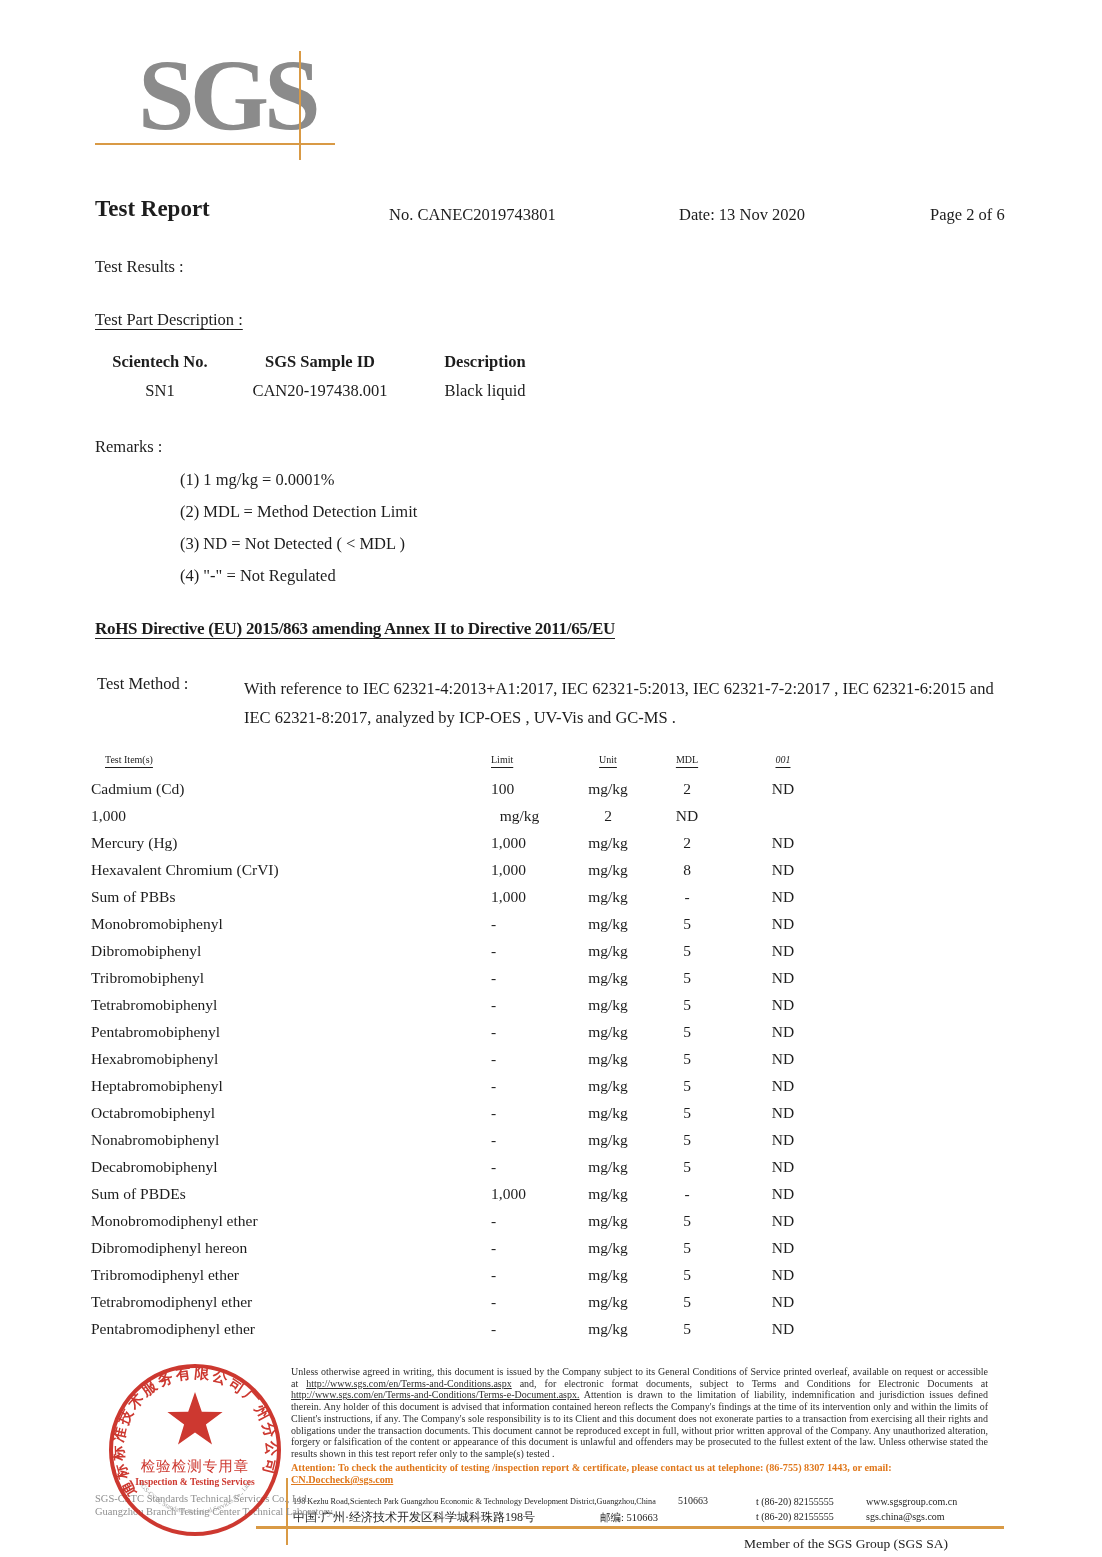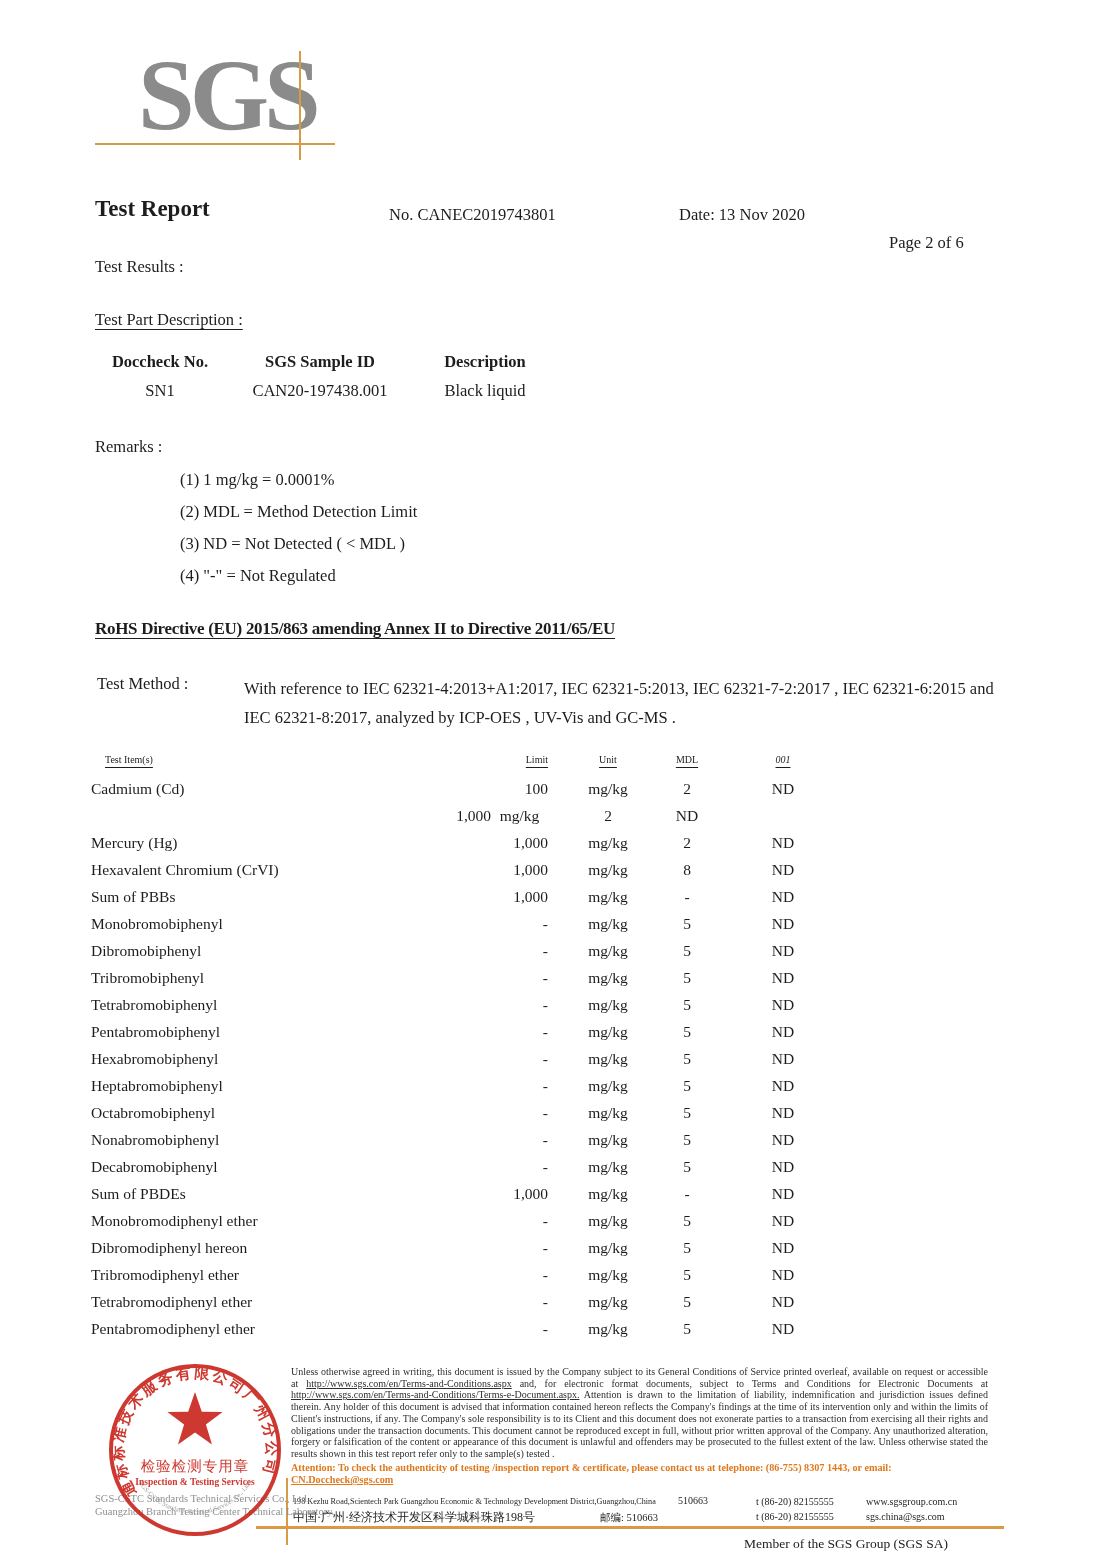--- a/index.html
+++ b/index.html
@@ -15,21 +15,21 @@
     letter-spacing:-5px;line-height:96px;
   }
   .logo-hline{left:95px;top:143px;width:240px;height:2px;background:#d99a45;}
   .logo-vline{left:299px;top:51px;width:2px;height:109px;background:#d99a45;}
 
   
   .report-title{left:95px;top:196px;font-size:23px;font-weight:bold;letter-spacing:0;}
   .hdr-meta{top:205px;font-size:16.5px;}
   .hdr-no{left:389px;}
   .hdr-date{left:679px;}
-  .hdr-page{left:889px;margin-top:28px;}
+  .hdr-page{left:930px;}
 
   
   .lbl{font-size:16.5px;}
   .test-results{left:95px;top:257px;}
   .test-part{left:95px;top:310px;text-decoration:underline;text-underline-offset:4px;}
   .remarks-lbl{left:95px;top:437px;}
   .remarks-list{left:180px;top:464px;font-size:16.5px;}
   .remarks-list .remark{height:32px;line-height:32px;}
 
   
@@ -47,21 +47,21 @@
 
   
   .res-table{left:91px;top:744px;width:769px;}
   .res-hdr,.rrow{display:grid;grid-template-columns:400px 57px 120px 38px 154px;align-items:center;}
   .res-hdr{height:31px;font-size:10px;}
   .res-hdr span{text-decoration:underline;text-underline-offset:3.5px;}
   .res-hdr .c-item{padding-left:14px;}
   .res-hdr .c-val{font-style:italic;}
   .rrow{height:27px;font-size:15.5px;}
   .c-item{text-align:left;}
-  .c-limit{text-align:right;}
+  .c-limit{}
   .c-unit,.c-mdl,.c-val{text-align:center;}
 
   
   .company-gray{left:95px;top:1492px;z-index:1;font-size:10.5px;line-height:13px;color:#8f8f8f;white-space:nowrap;}
   .stamp{left:95px;top:1355px;width:200px;height:190px;z-index:2;opacity:0.92;}
 
   .foot-col{left:291px;top:1366px;width:697px;}
   .disclaimer{font-size:10px;line-height:11.7px;text-align:justify;color:#2e2e2e;}
   .attention{margin-top:2px;font-size:10.2px;line-height:12.5px;font-weight:bold;color:#e0781c;}
   .attention u, .disclaimer u{text-decoration:underline;}
@@ -92,21 +92,21 @@
   <div class="abs report-title">Test Report</div>
   <div class="abs hdr-meta hdr-no">No. CANEC2019743801</div>
   <div class="abs hdr-meta hdr-date">Date: 13 Nov 2020</div>
   <div class="abs hdr-meta hdr-page">Page 2 of 6</div>
 
   <div class="abs lbl test-results">Test Results :</div>
   <div class="abs lbl test-part">Test Part Description :</div>
 
   <div class="abs spec-table">
     <div class="spec-hdr">
-      <span>Doccheck No.</span>
+      <span>Scientech No.</span>
       <span>SGS Sample ID</span>
       <span>Description</span>
     </div>
     <div>
         <div class="spec-row">
           <span>SN1</span>
           <span>CAN20-197438.001</span>
           <span>Black liquid</span>
         </div>
       </div>

